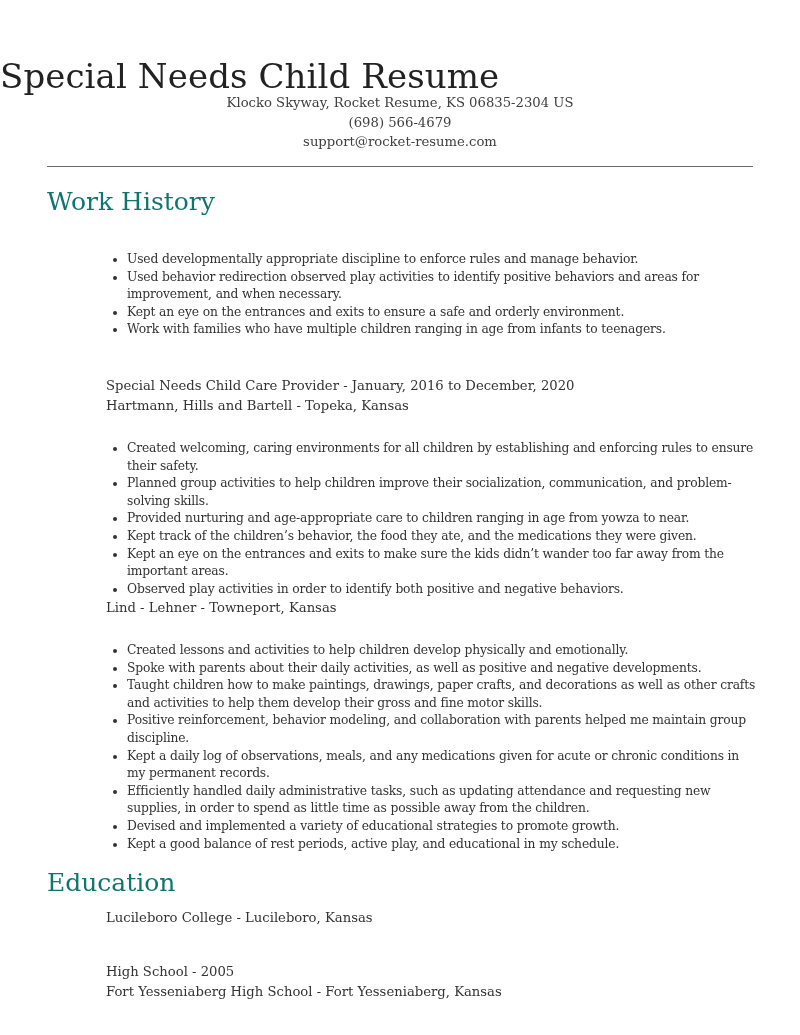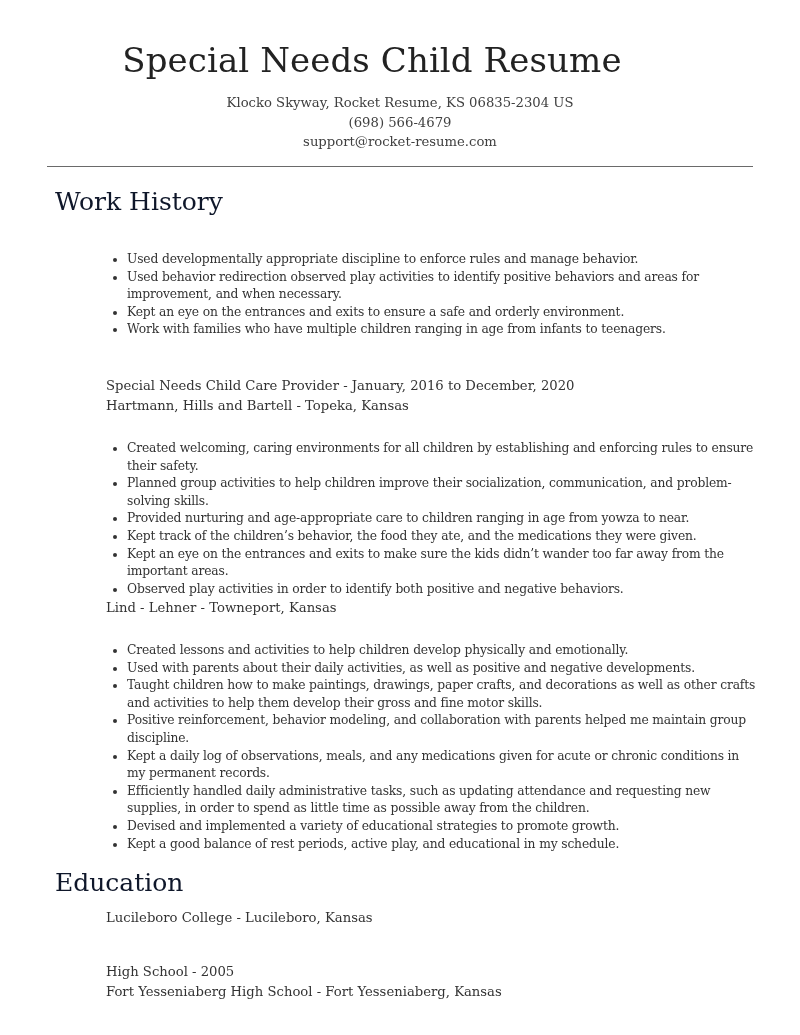--- a/index.html
+++ b/index.html
@@ -2,34 +2,34 @@
 <html><head>
   <meta charset="utf-8">
   <style>
     html, body { margin: 0; padding: 0; background: #ffffff; }
     body {
       width: 800px; height: 1035px; overflow: hidden; position: relative;
       font-family: "DejaVu Serif", "Liberation Serif", serif;
       color: #2a2a2a;
     }
     .title {
-      position: absolute; left: 0; width: 744px; top: 40px;
-      text-align: center; font-size: 34px; color: #222; letter-spacing: 0.1px;
+      position: absolute; left: 0; width: 744px; top: 56px;
+      font-size: 34px; color: #222; letter-spacing: 0.1px;
       font-family: "DejaVu Serif", serif;
     }
     .contact {
       position: absolute; left: 0; width: 800px; top: 93px;
       text-align: center; font-size: 13.2px; line-height: 19.5px; color: #404040;
     }
     .rule {
       position: absolute; left: 47px; width: 706px; top: 166px; height: 0;
       border-top: 1.5px solid #6a6a6a;
     }
     .section-title {
-      position: absolute; left: 55px; font-size: 25px; color: #0f172a;
+      position: absolute; left: 47px; font-size: 25px; color: #0f766e;
       font-family: "DejaVu Serif", serif;
     }
     .job { position: absolute; left: 106px; width: 650px; }
     .job-head { font-size: 13.2px; line-height: 20px; color: #333; }
     .job-ul { margin: 24px 0 0 0; padding: 0 0 0 21px; }
     .job-ul li {
       font-size: 12.3px; line-height: 17.6px; color: #333; letter-spacing: -0.15px;
     }
     .edu { position: absolute; left: 106px; width: 650px; font-size: 13.2px; line-height: 20px; color: #333; }
   </style>
@@ -67,21 +67,21 @@
     <li>Kept track of the children’s behavior, the food they ate, and the medications they were given.</li>
     <li>Kept an eye on the entrances and exits to make sure the kids didn’t wander too far away from the important areas.</li>
     <li>Observed play activities in order to identify both positive and negative behaviors.</li>
   </ul>
 </div>
 
 <div class="job" style="top:598px;">
   <div class="job-head">Lind - Lehner - Towneport, Kansas</div>
   <ul class="job-ul">
     <li>Created lessons and activities to help children develop physically and emotionally.</li>
-    <li>Used with parents about their daily activities, as well as positive and negative developments.</li>
+    <li>Spoke with parents about their daily activities, as well as positive and negative developments.</li>
     <li>Taught children how to make paintings, drawings, paper crafts, and decorations as well as other crafts and activities to help them develop their gross and fine motor skills.</li>
     <li>Positive reinforcement, behavior modeling, and collaboration with parents helped me maintain group discipline.</li>
     <li>Kept a daily log of observations, meals, and any medications given for acute or chronic conditions in my permanent records.</li>
     <li>Efficiently handled daily administrative tasks, such as updating attendance and requesting new supplies, in order to spend as little time as possible away from the children.</li>
     <li>Devised and implemented a variety of educational strategies to promote growth.</li>
     <li>Kept a good balance of rest periods, active play, and educational in my schedule.</li>
   </ul>
 </div>
 
 <div class="section-title" style="top:868px;text-align:right;">Education</div>

